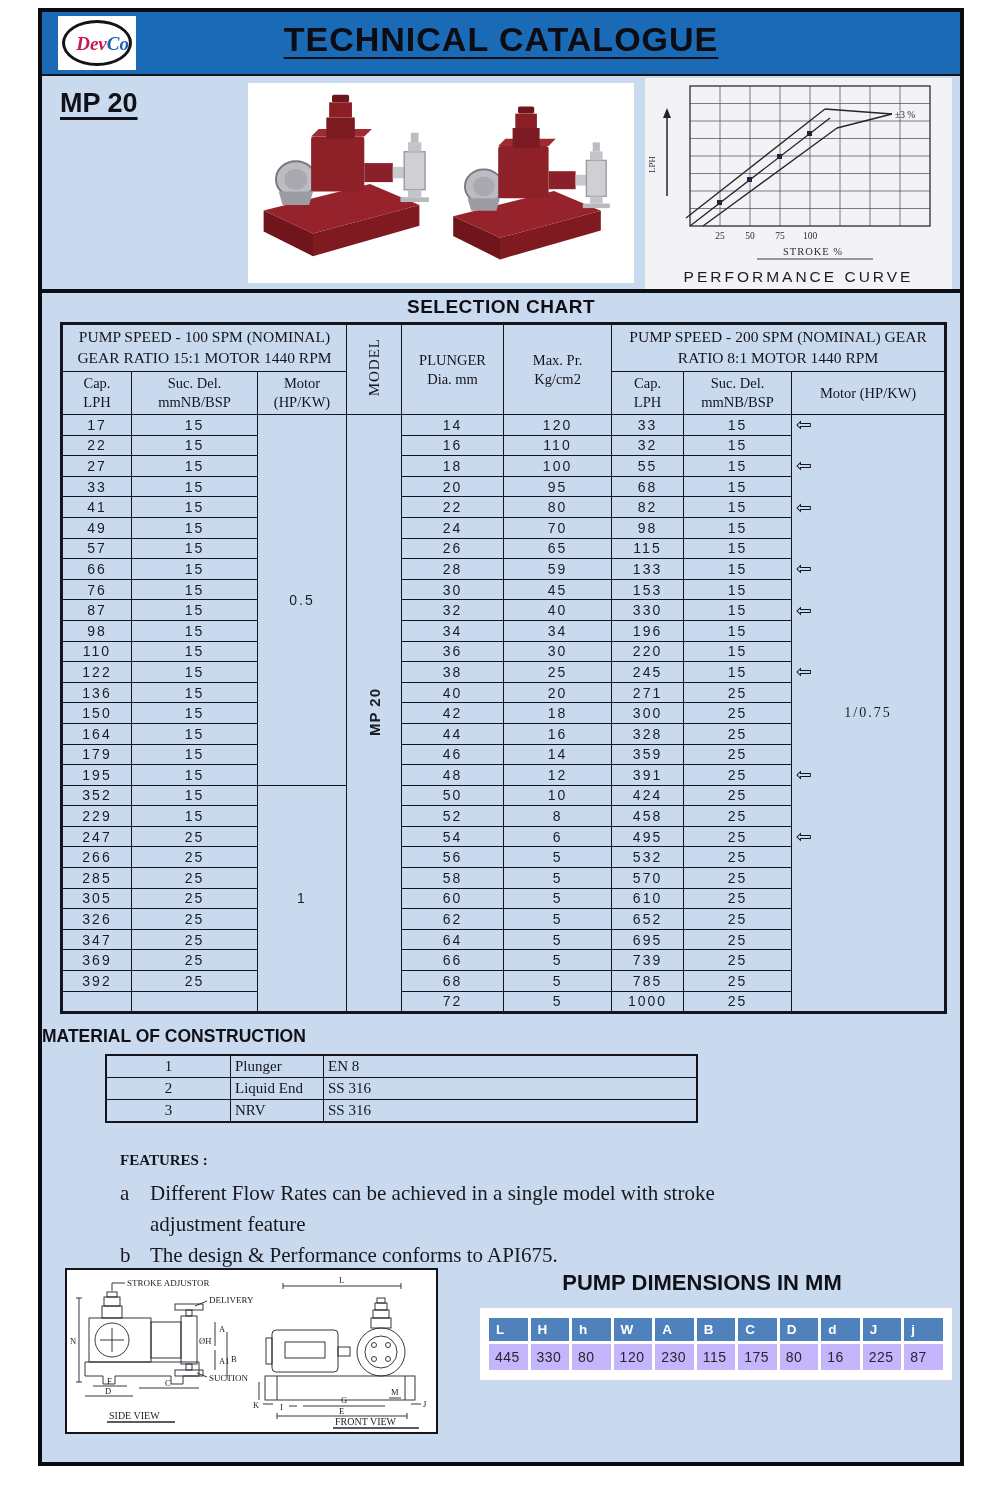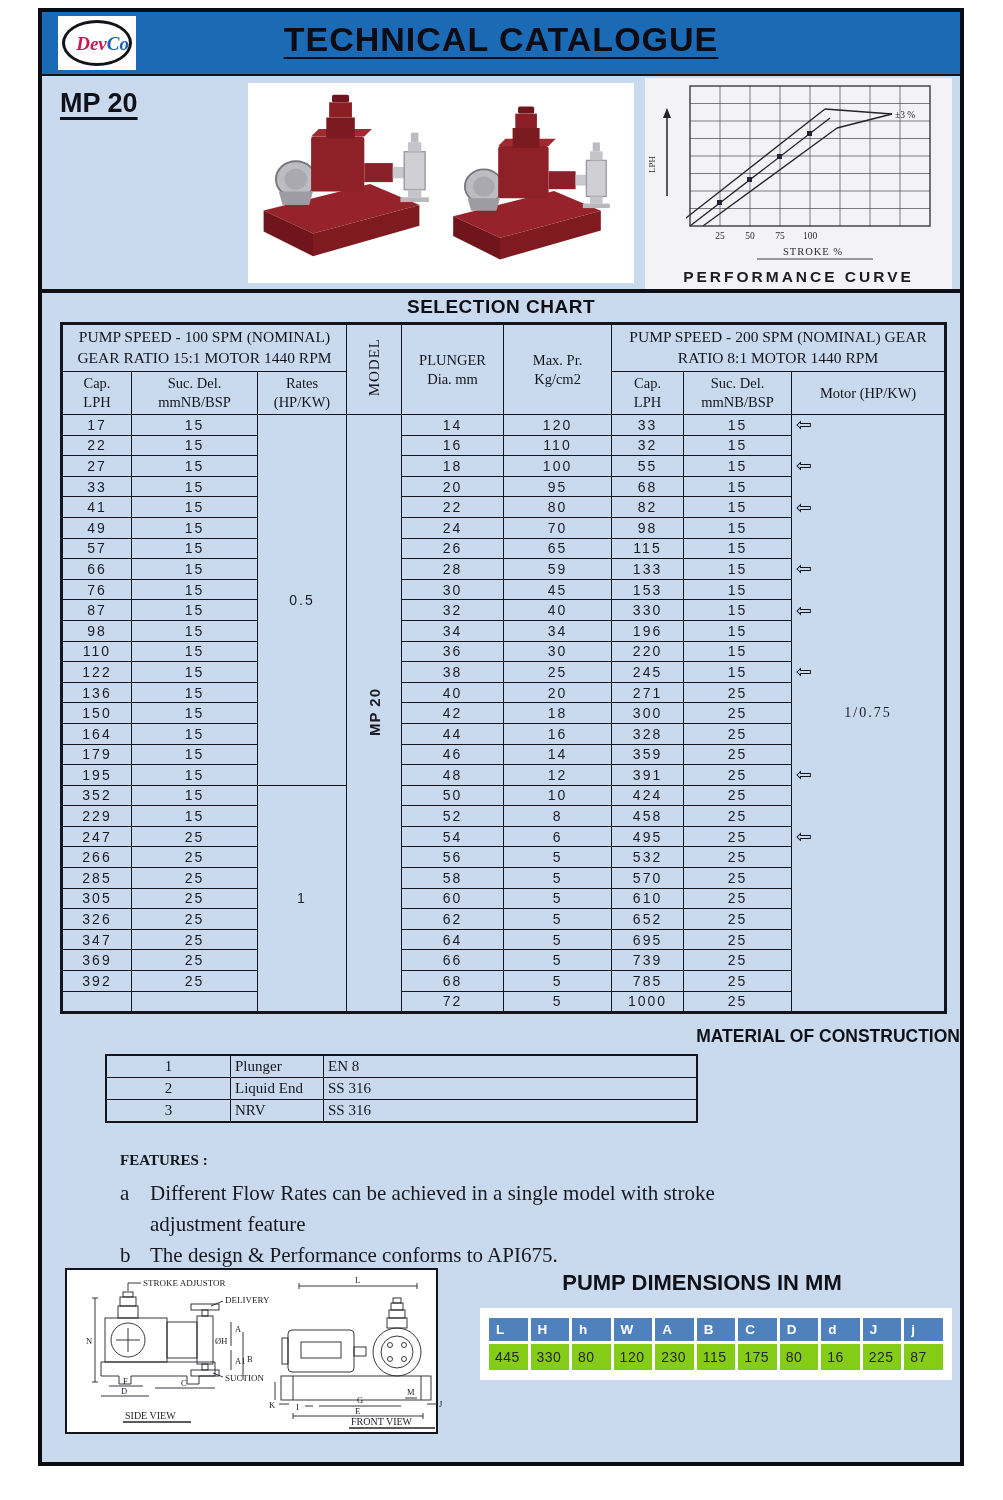--- a/index.html
+++ b/index.html
@@ -18,21 +18,21 @@
   .logo-dev{color:#c51a52;}
   .logo-co{color:#1b5fb0;}
   .main-title{position:absolute;left:0;top:8px;width:100%;text-align:center;
               font-size:34px;font-weight:600;letter-spacing:1px;color:#0c0c12;
               text-decoration:underline;text-underline-offset:6px;text-decoration-thickness:2px;}
   
   .model-name{position:absolute;left:18px;top:76px;font-size:27px;font-weight:bold;color:#101018;
               text-decoration:underline;text-underline-offset:5px;text-decoration-thickness:2.5px;}
   .pumps-box{position:absolute;left:206px;top:71px;width:386px;height:200px;background:#ffffff;}
   .curve-box{position:absolute;left:603px;top:66px;width:307px;height:212px;background:#f3f3f5;}
-  .curve-title{text-align:center;font-size:15.5px;font-weight:bold;letter-spacing:3px;color:#1c1c24;margin-top:0px;}
+  .curve-title{text-align:center;font-size:15.5px;font-weight:normal;letter-spacing:3px;color:#1c1c24;margin-top:0px;}
   
   .sel-section{position:absolute;left:0;top:277px;width:918px;}
   .sel-title{border-top:4px solid #0e0e16;text-align:center;font-size:19px;font-weight:600;
              letter-spacing:0.5px;color:#0e0e16;padding:3px 0 4px 0;}
   table.sel{border-collapse:collapse;table-layout:fixed;margin-left:18px;width:884px;}
   table.sel th,table.sel td{border:1.4px solid #14141c;overflow:hidden;}
   table.sel{border:3px solid #14141c;}
   table.sel thead th{font-family:"Liberation Serif",serif;font-weight:normal;color:#14141c;
                      text-align:center;padding:1px 0;}
   .grp-h{height:44px;font-size:15.5px;line-height:1.35;}
@@ -43,46 +43,46 @@
   td.model-cell,th.model-h{border-left:3px solid #14141c;border-right:3px solid #14141c;}
   th.maxpr-h,td.maxpr-c{border-right:2.5px solid #14141c;}
   .vtext{writing-mode:vertical-rl;transform:rotate(180deg);display:inline-block;
          font-family:"Liberation Serif",serif;font-size:15px;letter-spacing:1px;}
   td.model-cell .vtext{font-family:"Liberation Sans",sans-serif;font-weight:bold;letter-spacing:1px;}
   td.motor-cell{font-size:14.5px;letter-spacing:1px;}
   td.motor2-cell{position:relative;font-family:"Liberation Serif",serif;font-size:15px;letter-spacing:0.5px;}
   .arrow-icon{position:absolute;left:4px;transform:translateY(-54%);font-family:"DejaVu Sans",sans-serif;
               font-size:19px;color:#15151d;letter-spacing:0;line-height:1;}
   
-  .moc-title{position:absolute;left:0;top:1014px;width:918px;text-align:right;
+  .moc-title{position:absolute;left:0;top:1014px;width:918px;text-align:left;
              font-size:17.5px;font-weight:600;color:#101018;}
   table.moc{position:absolute;left:63px;top:1042px;width:593px;border-collapse:collapse;
             border:2.5px solid #14141c;font-family:"Liberation Serif",serif;}
   table.moc td{border:1.4px solid #14141c;height:21px;font-size:15px;color:#14141c;
                padding:0 4px;line-height:1;}
   table.moc td.c{text-align:center;width:115px;}
   table.moc td.p{width:84px;}
   
   .features-h{position:absolute;left:78px;top:1140px;font-family:"Liberation Serif",serif;
               font-weight:bold;font-size:15px;color:#14141c;}
   .features-list{position:absolute;left:78px;top:1166px;width:700px;
                  font-family:"Liberation Serif",serif;font-size:21px;color:#181820;}
   .feat{display:flex;gap:16px;line-height:31px;}
   .feat .m{width:14px;flex:none;}
   .feat .t{width:650px;}
   
   .draw-box{position:absolute;left:23px;top:1256px;width:373px;height:166px;background:#ffffff;
-            border:2px solid #14141c;box-sizing:border-box;padding-left:16px;}
+            border:2px solid #14141c;box-sizing:border-box;}
   .dims-title{position:absolute;left:460px;top:1258px;width:400px;text-align:center;
               font-size:22px;font-weight:600;color:#101018;}
   .dims-box{position:absolute;left:438px;top:1296px;width:472px;background:#ffffff;padding:7px 6px;box-sizing:border-box;}
   table.dims{border-collapse:separate;border-spacing:3px;width:100%;table-layout:fixed;}
   table.dims th{background:#4f81bd;color:#ffffff;font-size:13.5px;font-weight:bold;
                 text-align:left;padding:4px 0 4px 7px;}
-  table.dims td{background:#84cc16;color:#26262e;font-size:14px;text-align:left;
+  table.dims td{background:#c4b5fd;color:#26262e;font-size:14px;text-align:left;
                 padding:5px 0 5px 6px;letter-spacing:0.5px;}
   svg text{font-family:"Liberation Serif",serif;fill:#1c1c24;}
   .perf-svg text{fill:#2a2a34;}
 </style>
 </head>
 <body>
 
 <div class="page">
   <div class="frame">
 
@@ -217,21 +217,21 @@
           <tr>
             <th class="sub-h">
               <span>Cap.</span>
               <span>LPH</span>
             </th>
             <th class="sub-h">
               <span>Suc. Del.</span>
               <span>mmNB/BSP</span>
             </th>
             <th class="sub-h">
-              <span>Rates</span>
+              <span>Motor</span>
               <span>(HP/KW)</span>
             </th>
             <th class="sub-h">
               <span>Cap.</span>
               <span>LPH</span>
             </th>
             <th class="sub-h">
               <span>Suc. Del.</span>
               <span>mmNB/BSP</span>
             </th>

